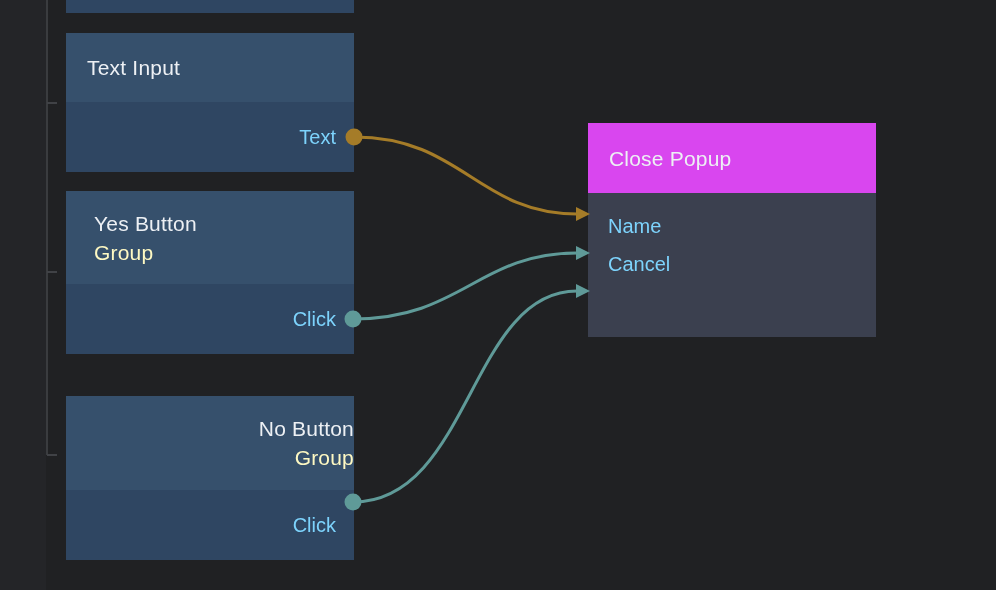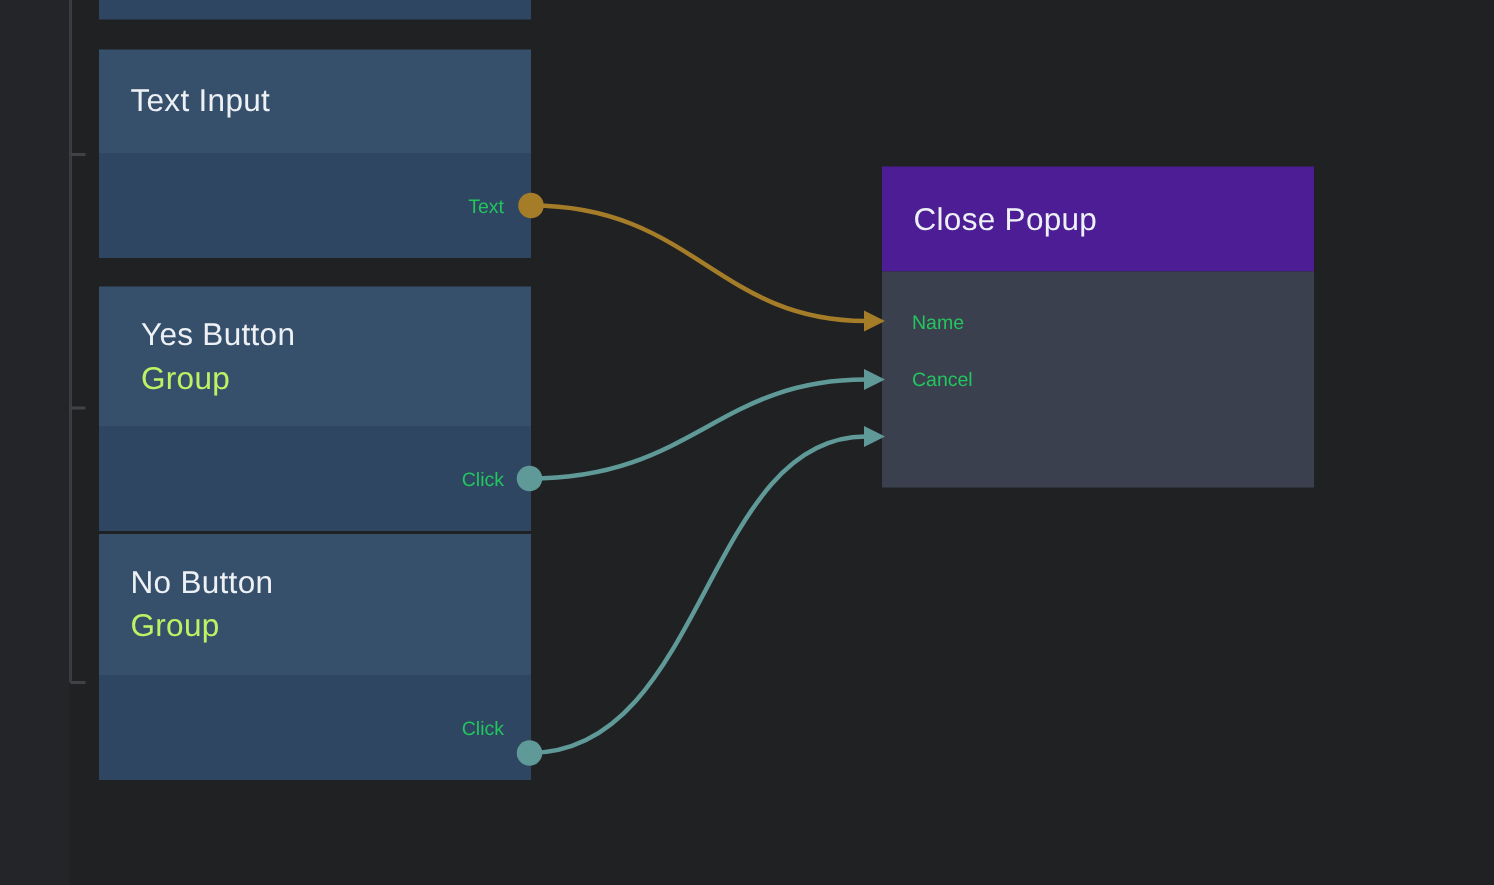--- a/index.html
+++ b/index.html
@@ -32,51 +32,51 @@
   .tick-3 { top: 454px; }
 
   
   .node { position: absolute; width: 288px; }
   .node-header { width: 100%; padding-left: 21px; display: flex; flex-direction: column; justify-content: center; }
   .node-title {
     font-size: 21px; color: #edf0f4; line-height: 29px; letter-spacing: 0.2px;
     white-space: nowrap;
   }
   .node-subtitle {
-    font-size: 21px; color: #bef264; line-height: 29px; letter-spacing: 0.2px;
+    font-size: 21px; color: #fef9c3; line-height: 29px; letter-spacing: 0.2px;
     white-space: nowrap;
   }
   .node-body { width: 100%; }
 
   
   .blue .node-header { background: #36506c; }
   .blue .node-body   { background: #2f4662; }
   .out-row {
     height: 70px; display: flex; align-items: center; justify-content: flex-end;
     padding-right: 18px;
   }
-  .port-label { font-size: 13px; color: #22c55e; white-space: nowrap; }
+  .port-label { font-size: 20px; color: #7dd3fc; white-space: nowrap; }
 
   
   .node-sliver { left: 66px; top: 0; height: 13px; background: #2f4662; }
 
   .node-text-input { left: 66px; top: 33px; }
   .node-text-input .node-header { height: 69px; }
   .node-text-input .node-body   { height: 70px; }
 
   .node-yes-button { left: 66px; top: 191px; }
   .node-yes-button .node-header { height: 93px; padding-left: 28px; }
   .node-yes-button .node-body   { height: 70px; }
 
-  .node-no-button { left: 66px; top: 356px; }
+  .node-no-button { left: 66px; top: 396px; text-align: right; }
   .node-no-button .node-header { height: 94px; }
   .node-no-button .node-body   { height: 70px; }
 
   
-  .gray .node-header { background: #4c1d95; }
+  .gray .node-header { background: #d946ef; margin-top: 12px; }
   .gray .node-body   { background: #3b404f; }
   .node-close-popup { left: 588px; top: 111px; }
   .node-close-popup .node-header { height: 70px; }
   .node-close-popup .node-body   { height: 144px; padding-top: 14px; }
   .in-row {
     height: 38.5px; display: flex; align-items: center;
     padding-left: 20px;
   }
 
   

